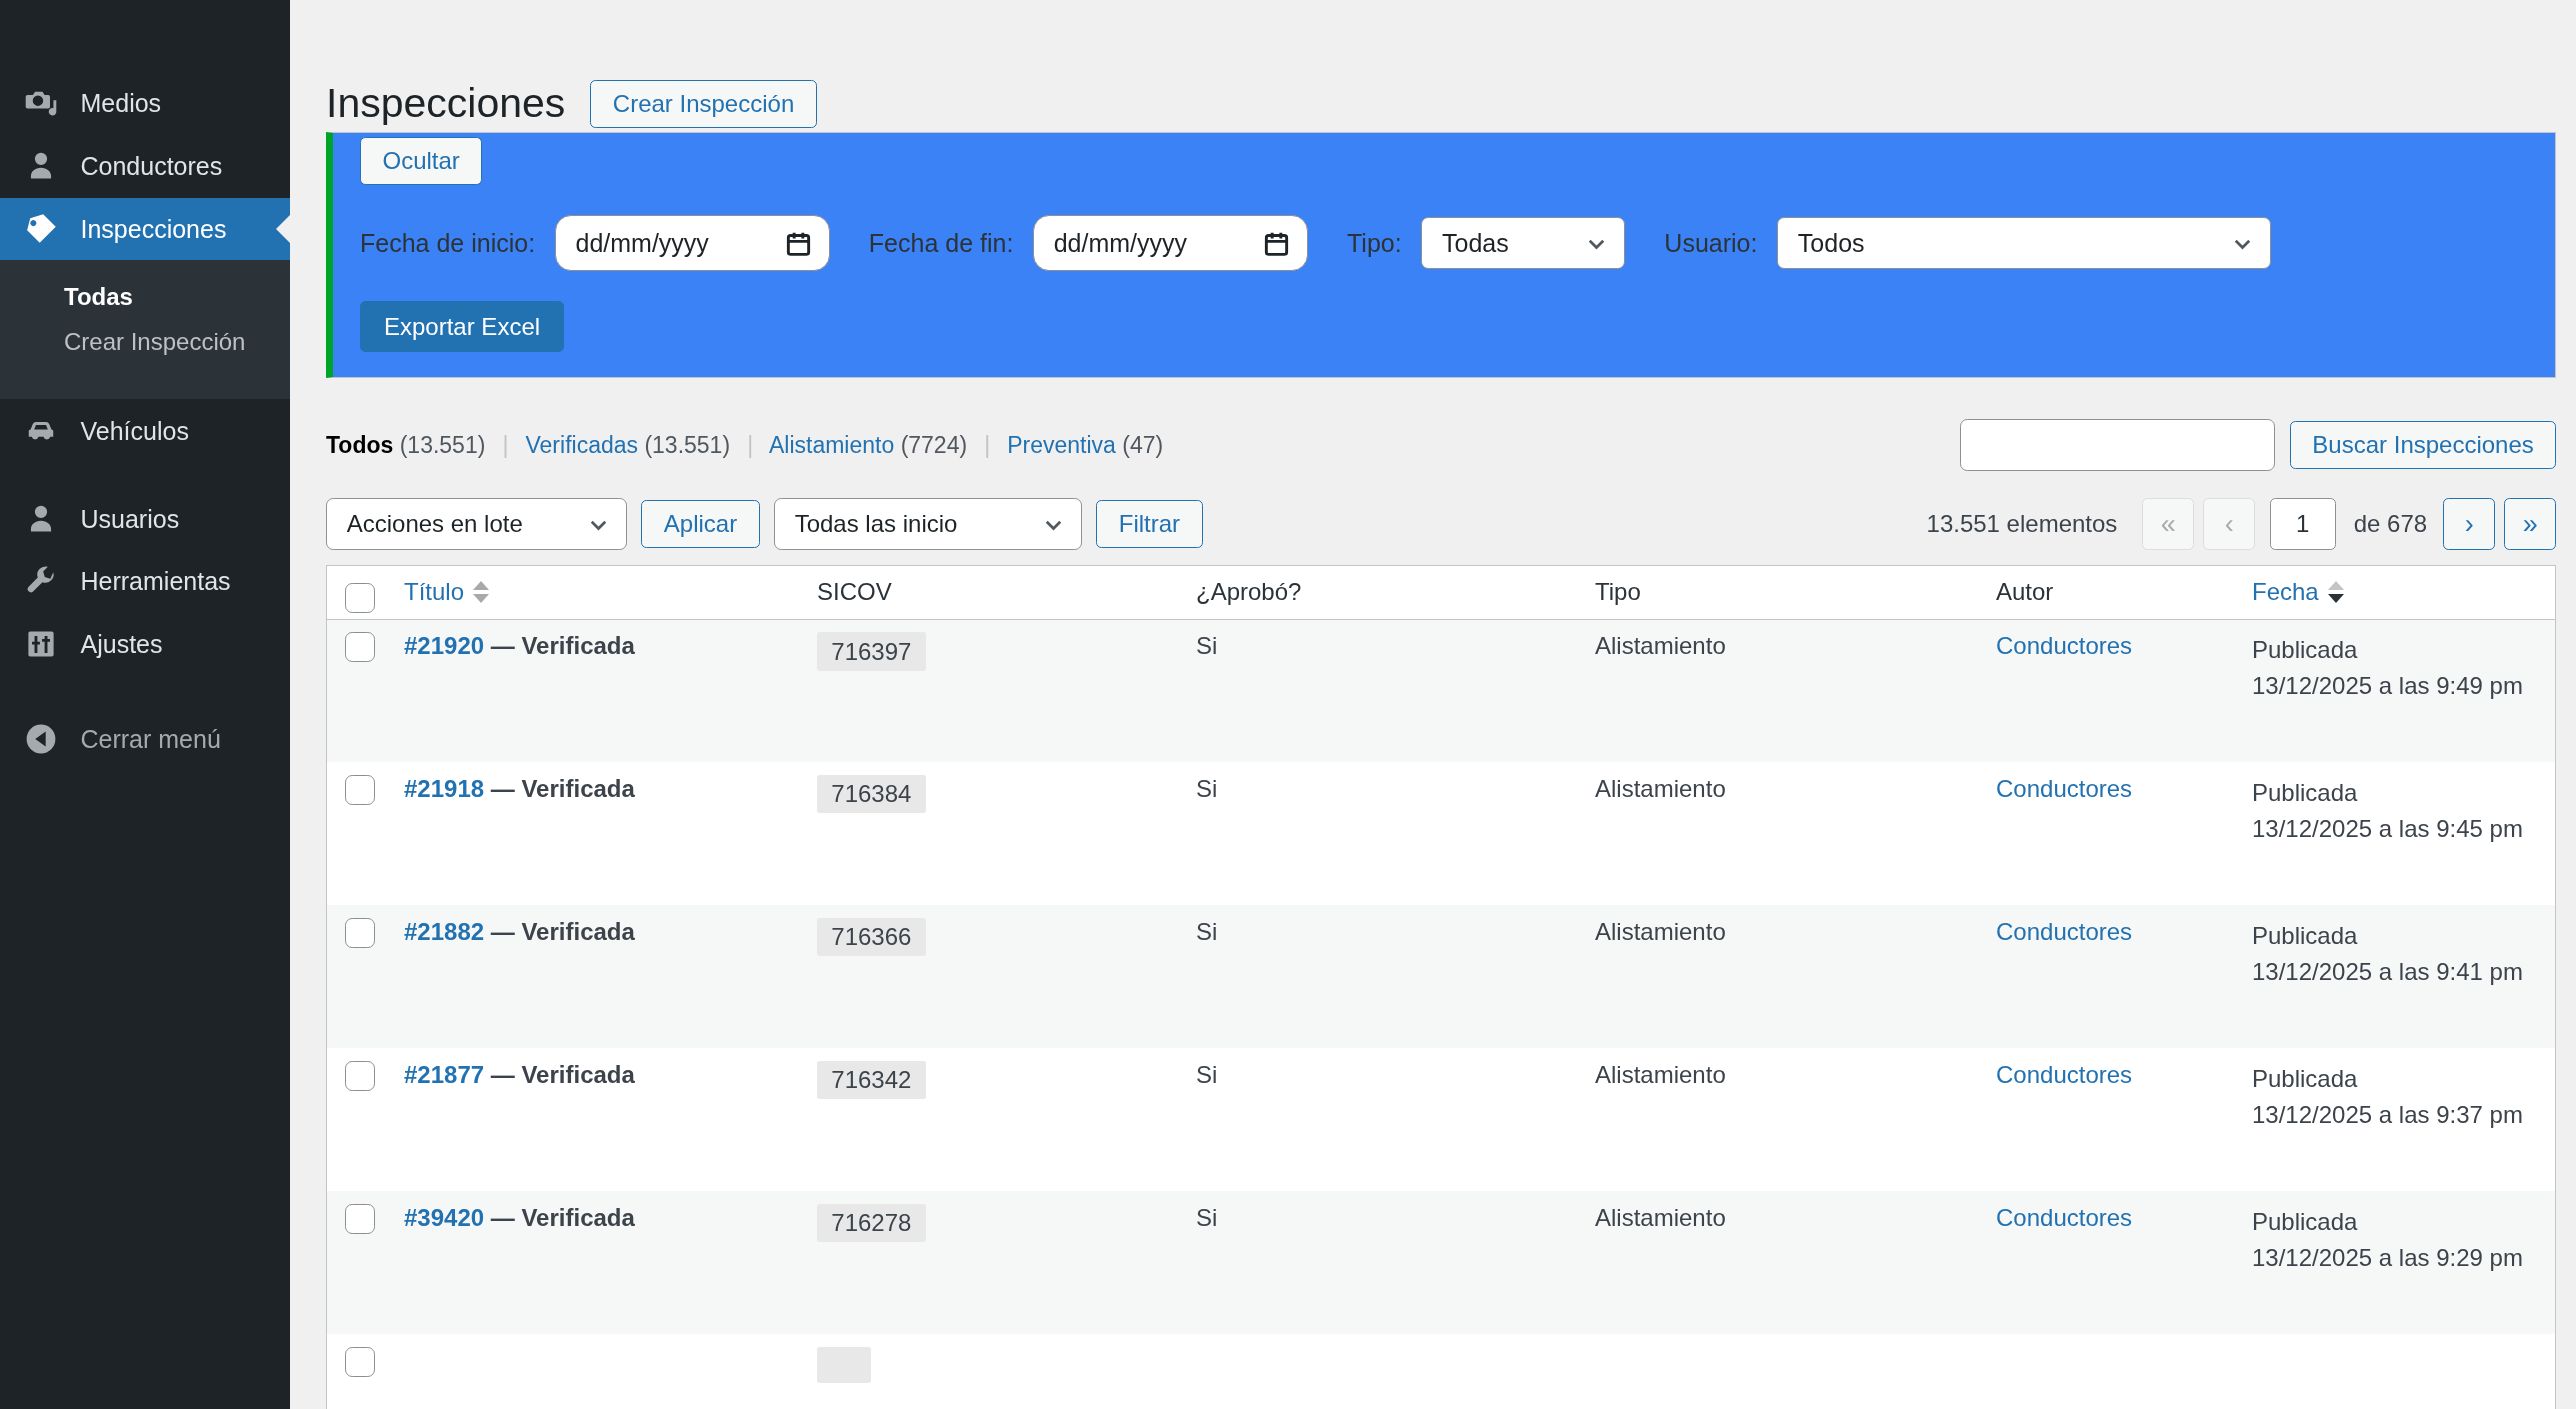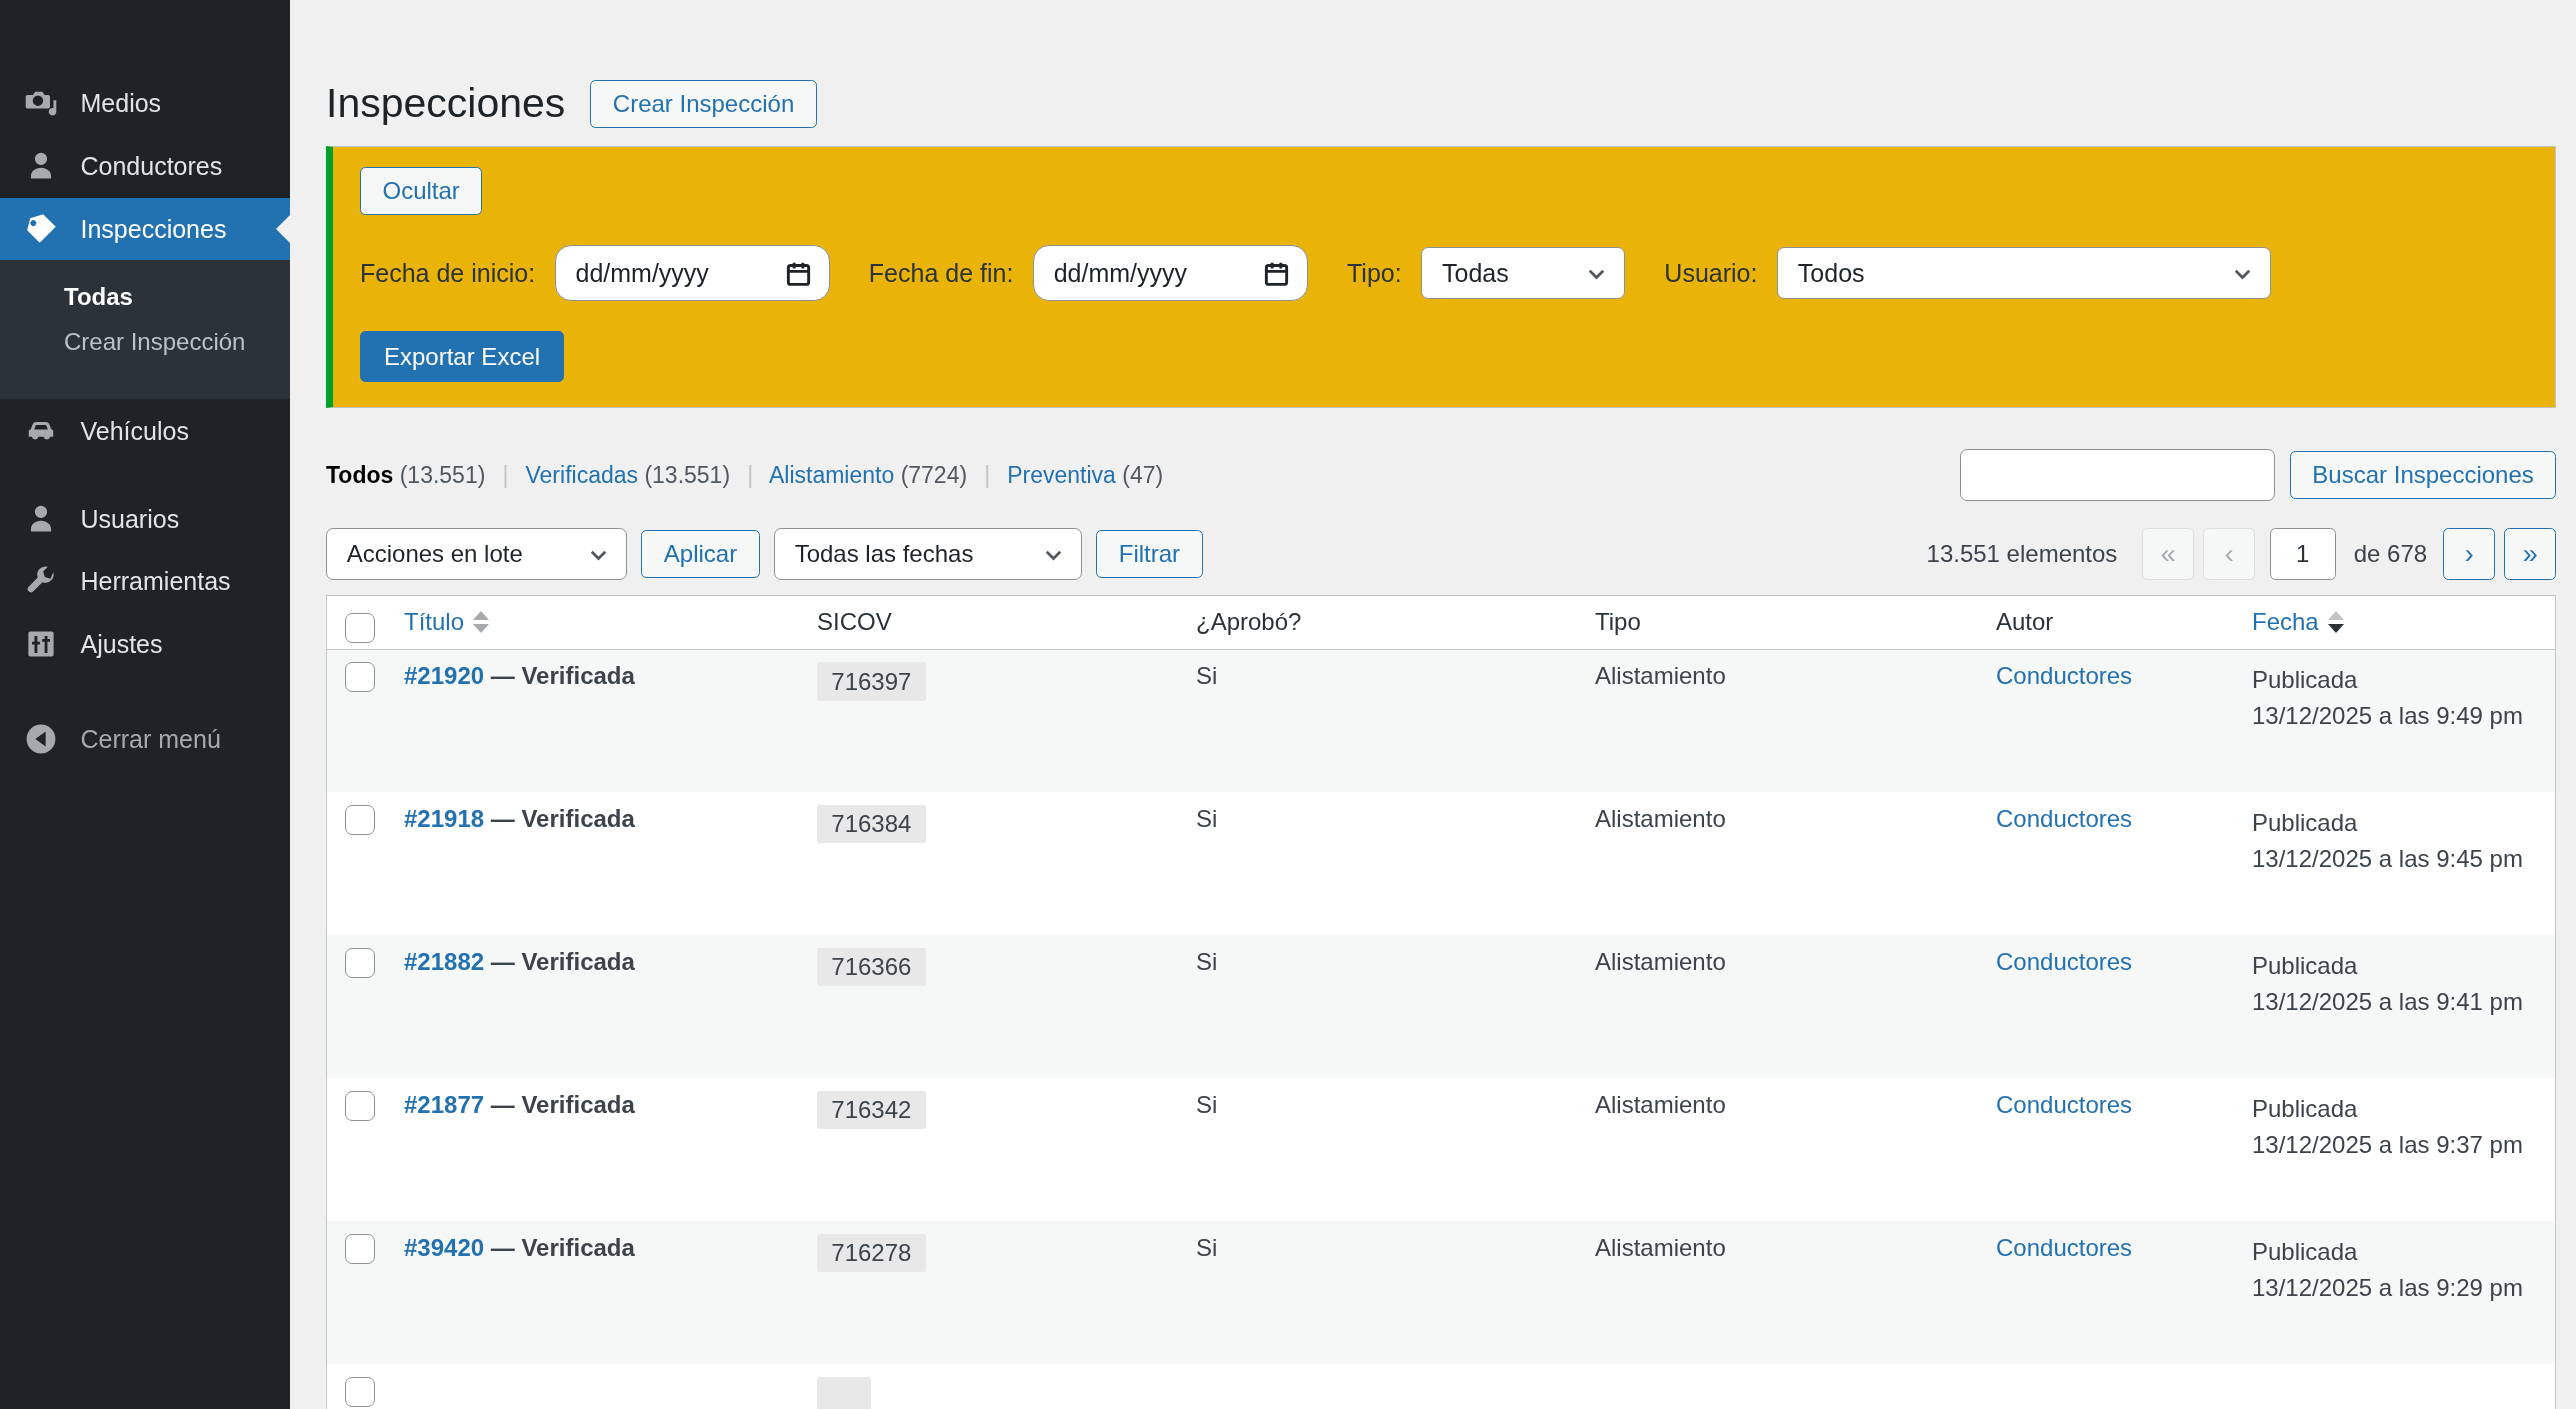--- a/index.html
+++ b/index.html
@@ -55,23 +55,23 @@
   }
   .btn-secondary {
     background:#f6f7f7; border:1.8px solid #2271b1; color:#2271b1; padding:9px 21.5px;
   }
   .btn-primary {
     background:#2271b1; border:1.8px solid #2271b1; color:#fff; padding:10.7px 23px;
   }
 
   
   .filter-panel {
-    margin-top:18px; background:#eab308;
+    margin-top:4px; background:#3b82f6;
     border:1.8px solid #c3c4c7; border-left:7.2px solid #00a32a;
-    padding:20px 27px 25px;
+    padding:4px 27px 25px;
   }
   .filter-row {
     display:flex; align-items:center; margin-top:30px; color:#2c3338; font-size:25px;
   }
   .filter-row .f-label { margin-right:19.7px; white-space:nowrap; }
   .filter-row .gap { width:39px; }
   .fake-input {
     display:flex; align-items:center; justify-content:space-between;
     height:56px; background:#fff; border:1.8px solid #8c8f94; border-radius:16px;
     padding:0 16px 0 19.7px; color:#1d2327; cursor:text;
@@ -315,21 +315,21 @@
       <div class="wp-select bulk-select">
         <span>Acciones en lote</span>
         <span class="chevron">
           <svg viewBox="0 0 20 20" fill="none" stroke="currentColor" stroke-width="2">
               <path d="M5 8l5 5 5-5"></path>
             </svg>
         </span>
       </div>
       <button class="btn btn-secondary">Aplicar</button>
       <div class="wp-select dates-select">
-        <span>Todas las fechas</span>
+        <span>Todas las inicio</span>
         <span class="chevron">
           <svg viewBox="0 0 20 20" fill="none" stroke="currentColor" stroke-width="2">
               <path d="M5 8l5 5 5-5"></path>
             </svg>
         </span>
       </div>
       <button class="btn btn-secondary">Filtrar</button>
     </div>
     <div class="tablenav-right">
       <span class="items-count">13.551 elementos</span>

